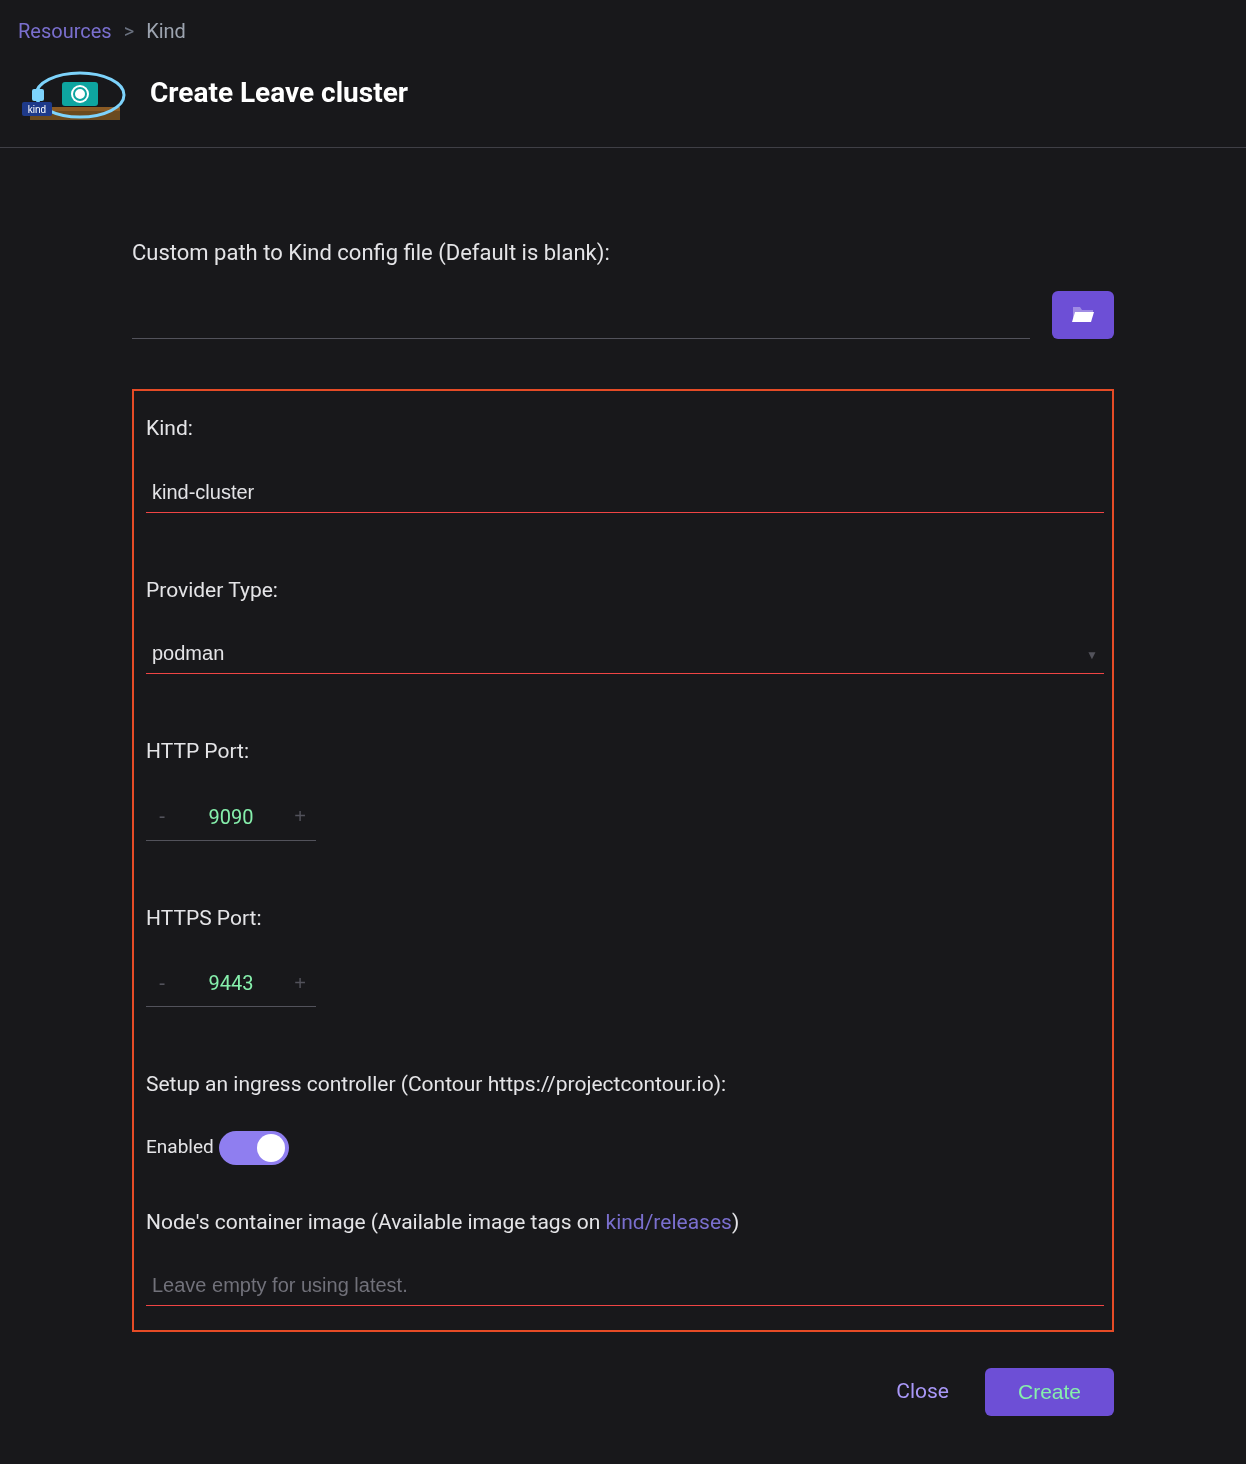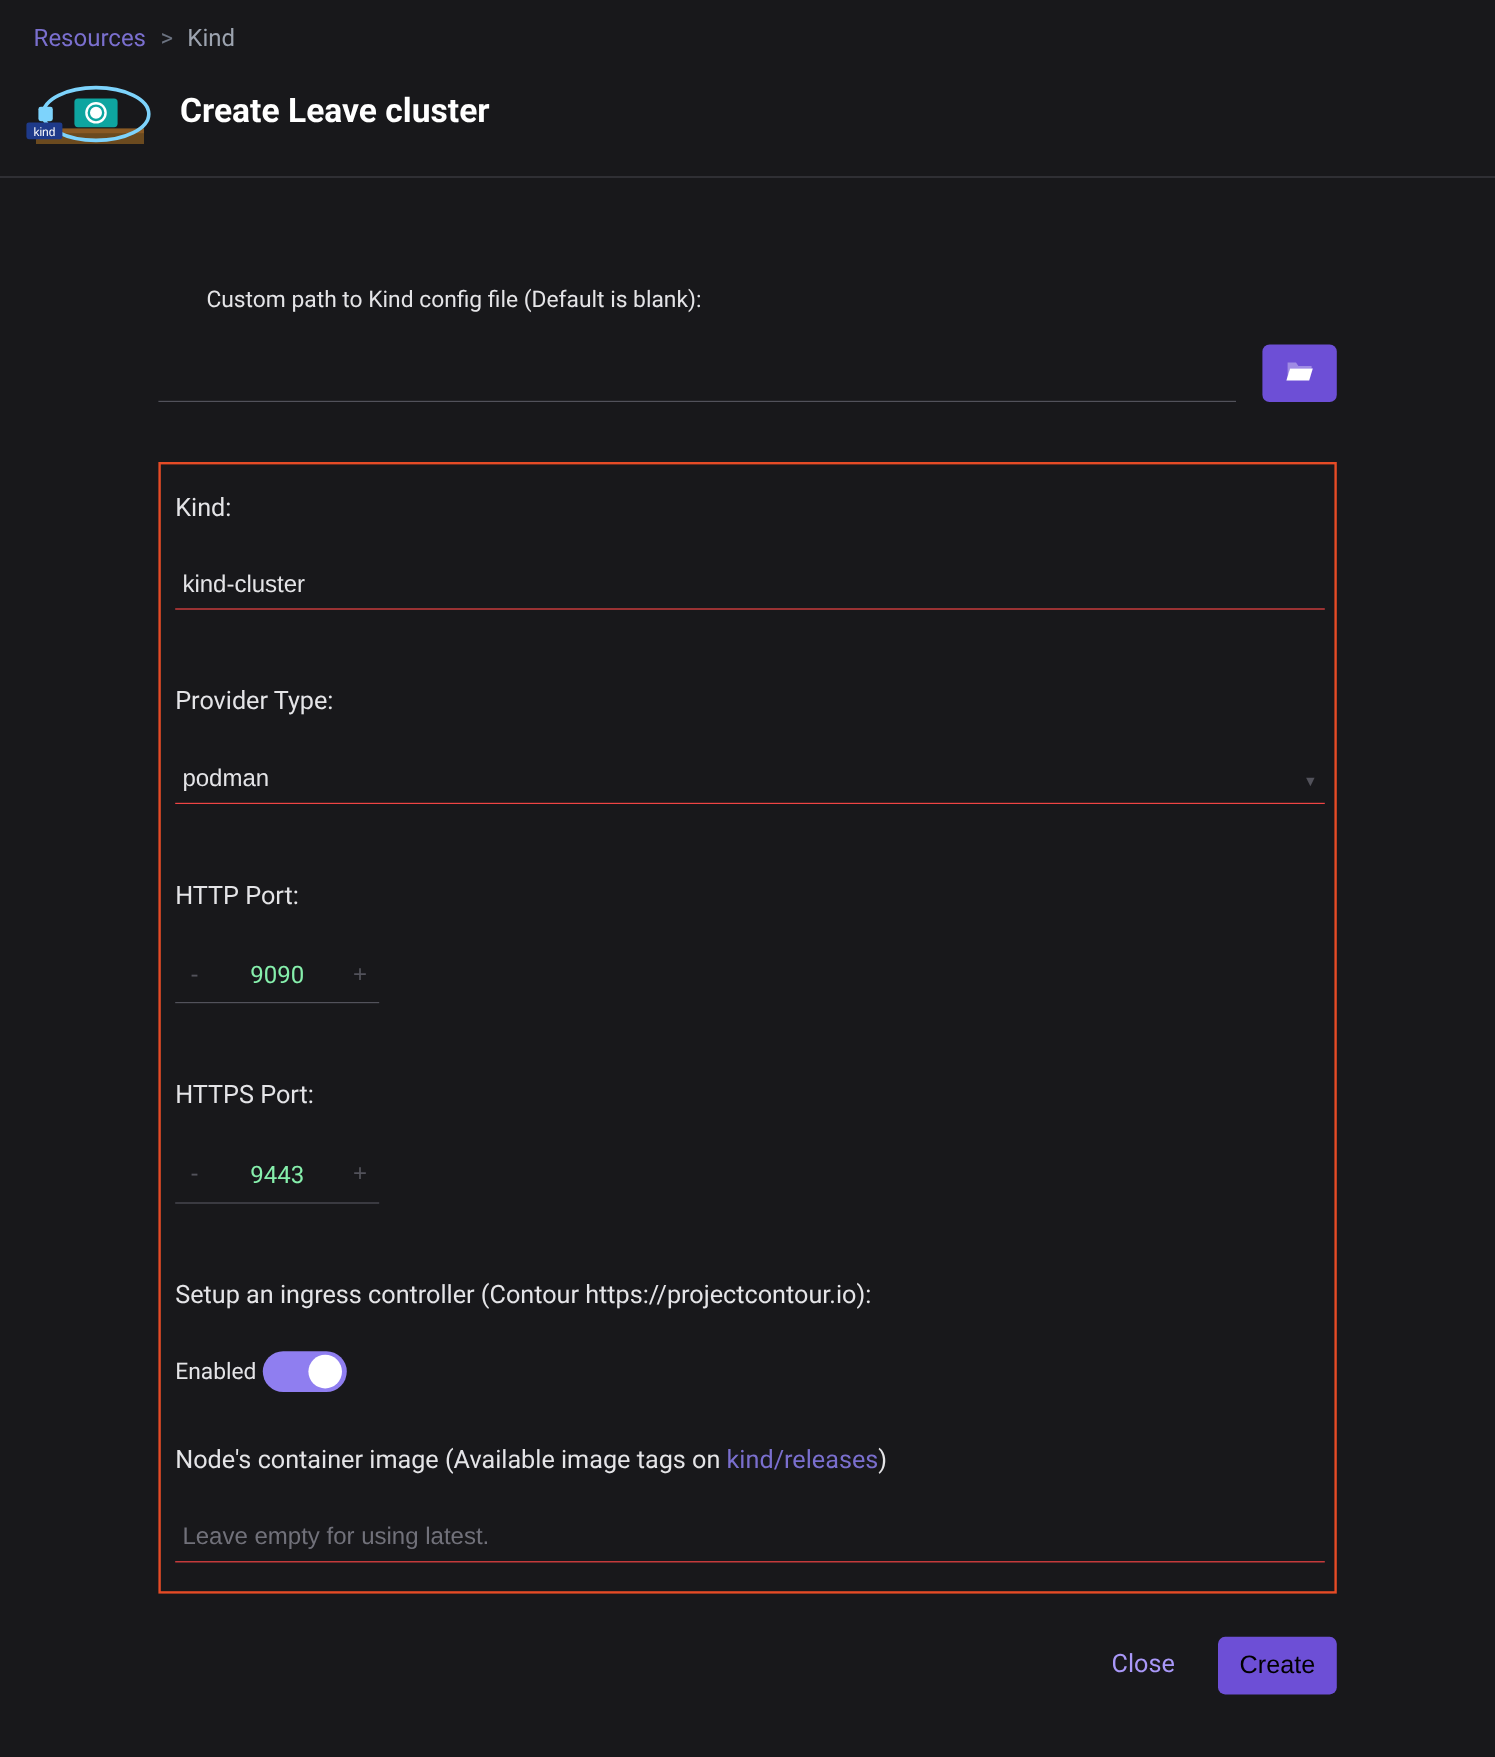--- a/index.html
+++ b/index.html
@@ -11,21 +11,21 @@
     font-size: 20px;
     line-height: 1.5;
     overflow: hidden;
   }
 
   
   .breadcrumb {
     display: flex;
     align-items: center;
     gap: 12px;
-    padding: 16px 18px 10px 28px;
+    padding: 16px 18px 10px 18px;
     font-size: 20px;
   }
   .breadcrumb .link { color: #7a6fce; cursor: pointer; }
   .breadcrumb .sep  { color: #6b7280; }
   .breadcrumb .current { color: #9ca3af; }
 
   
   .header {
     display: flex;
     align-items: center;
@@ -49,24 +49,23 @@
   }
 
   .row {
     display: flex;
     align-items: flex-end;
     gap: 22px;
     margin-bottom: 50px;
   }
   .row label.top {
     display: block;
-    font-size: 19px;
+    font-size: 22px;
     color: #e4e4e7;
     margin-bottom: 30px;
-    margin-left: 40px;
   }
   .row .col { flex: 1; }
 
   .text-input {
     width: 100%;
     background: transparent;
     border: none;
     border-bottom: 1px solid #52525b;
     color: #e4e4e7;
     font-size: 20px;
@@ -178,24 +177,24 @@
     display: flex;
     justify-content: flex-end;
     align-items: center;
     gap: 36px;
     padding: 36px 132px 0 0;
     font-size: 21px;
   }
   .footer .close { color: #a998f8; cursor: pointer; }
   .footer .create {
     background: #6d4fd6;
-    color: #000000;
+    color: #86efac;
     border: none;
     border-radius: 6px;
-    padding: 12px 18px;
+    padding: 12px 33px;
     font-size: 21px;
     cursor: pointer;
   }
 </style>
 </head>
 <body>
 
 <nav class="breadcrumb">
   <span class="link">Resources</span>
   <span class="sep">&gt;</span>

